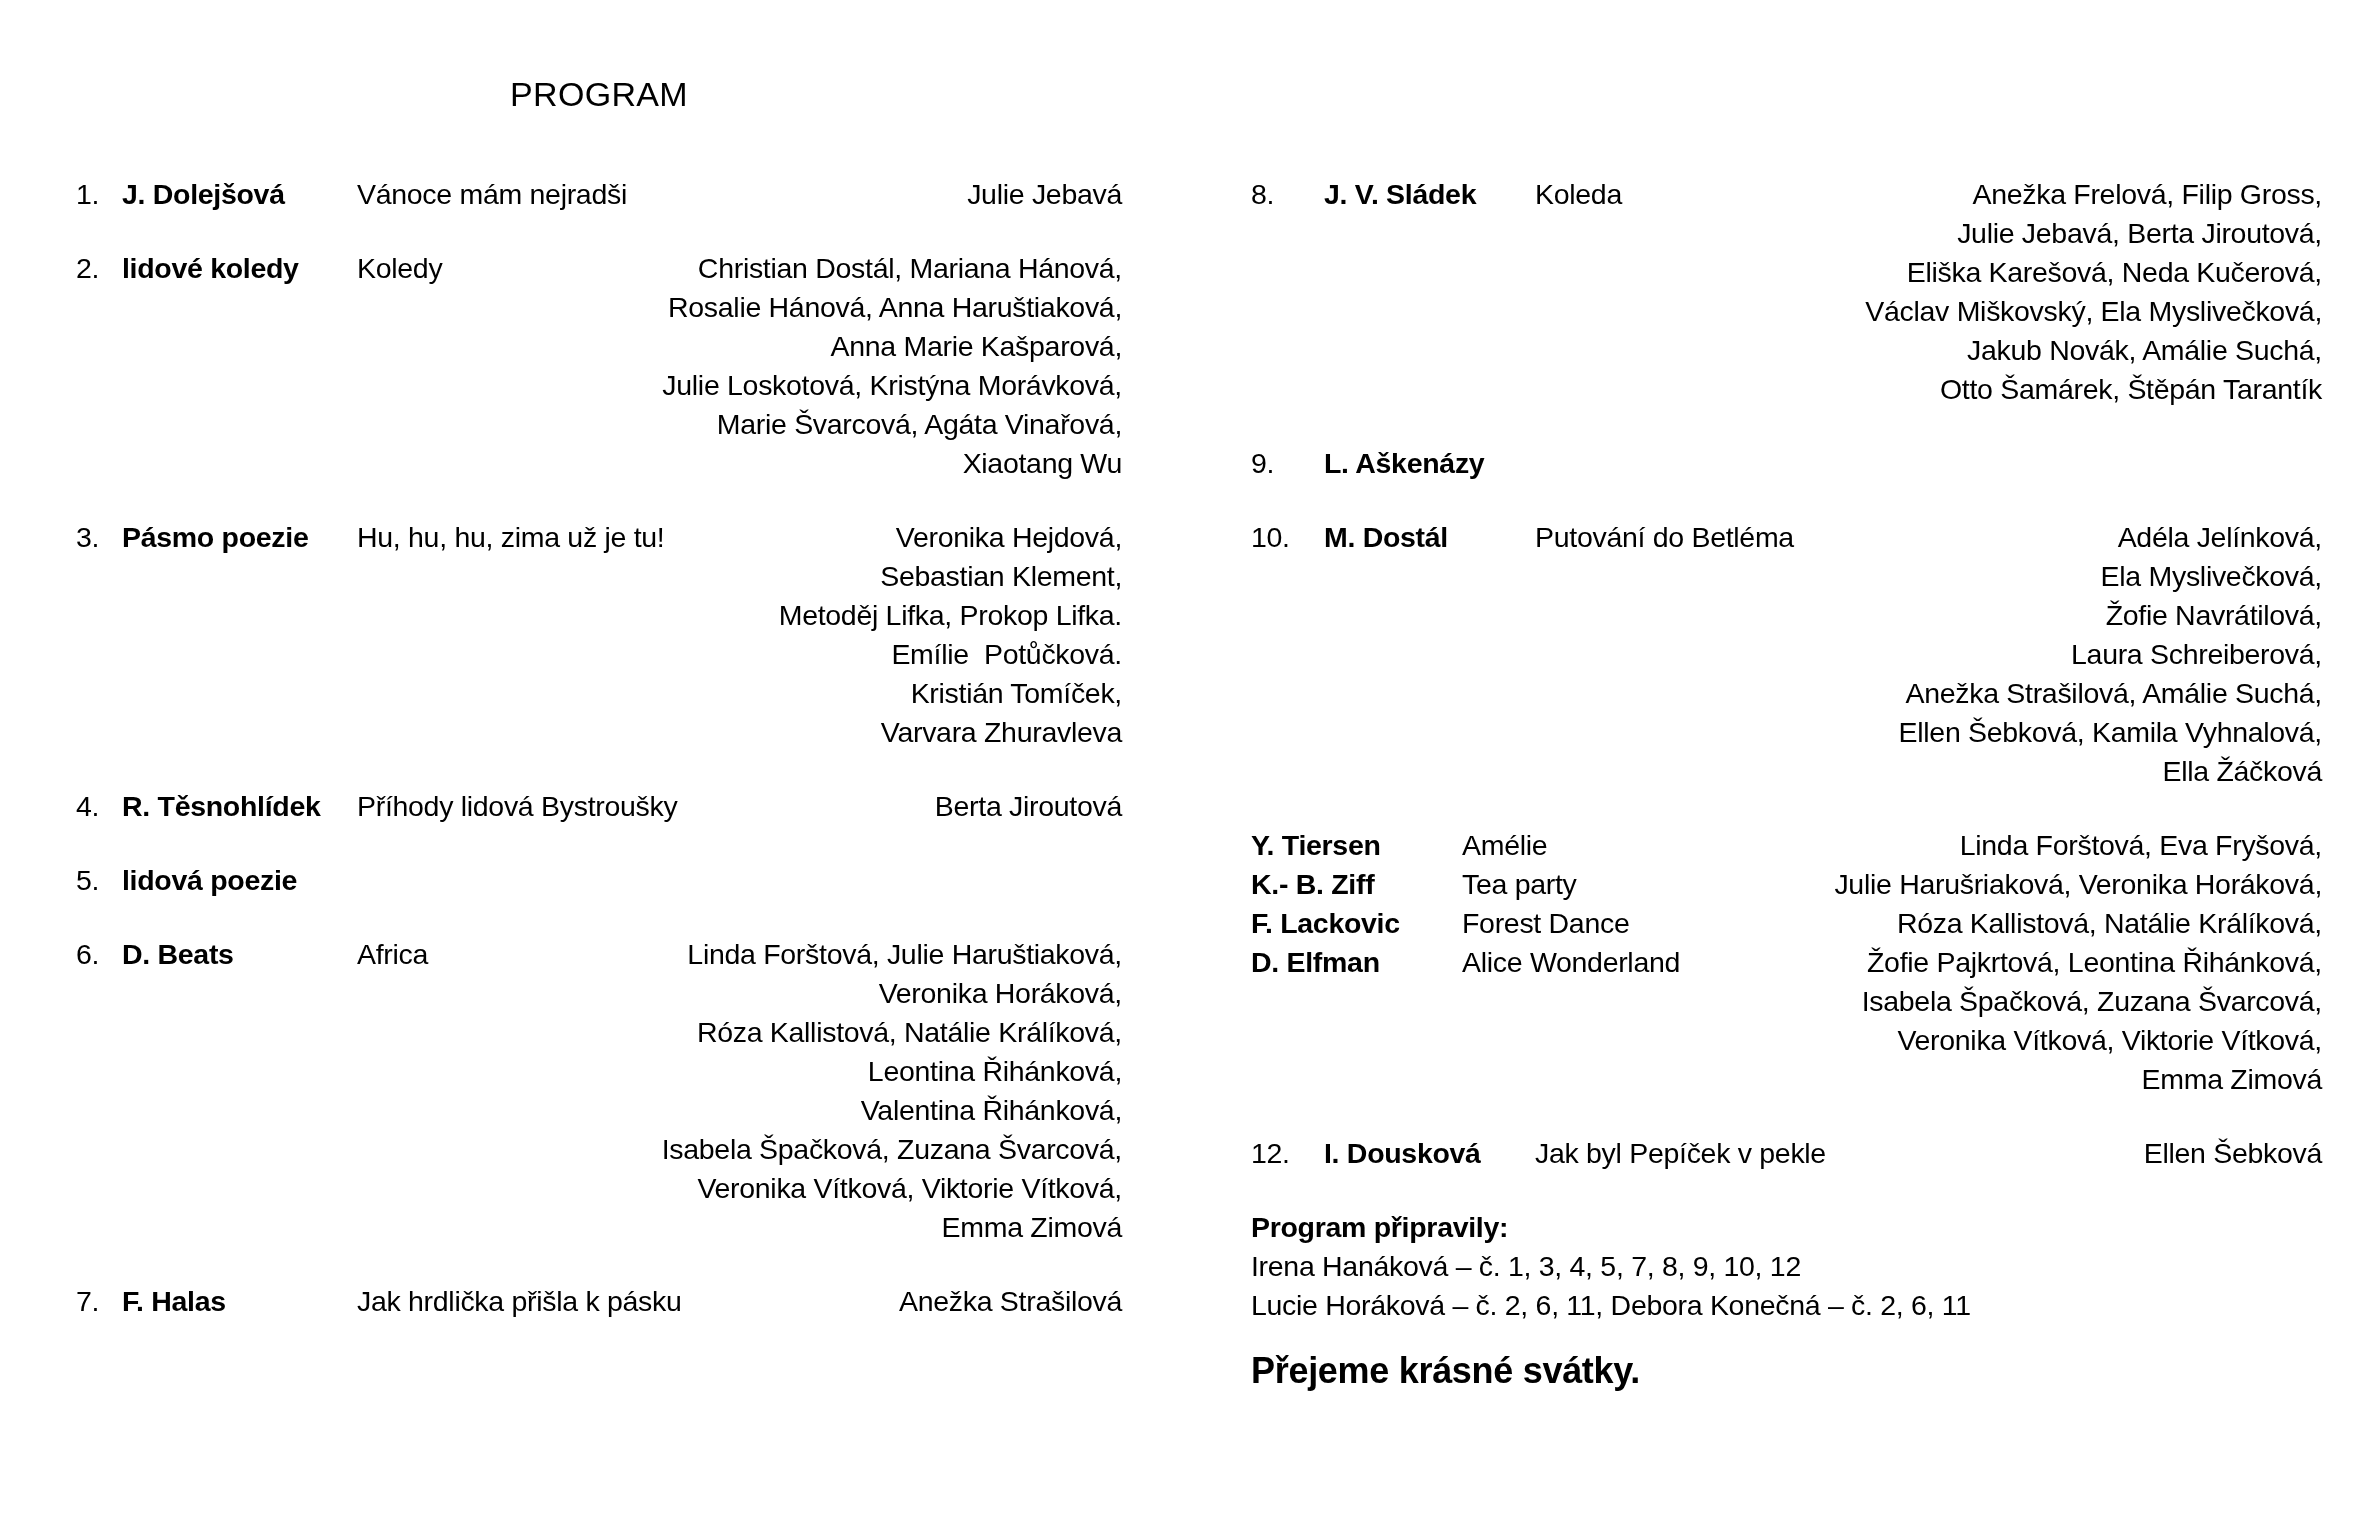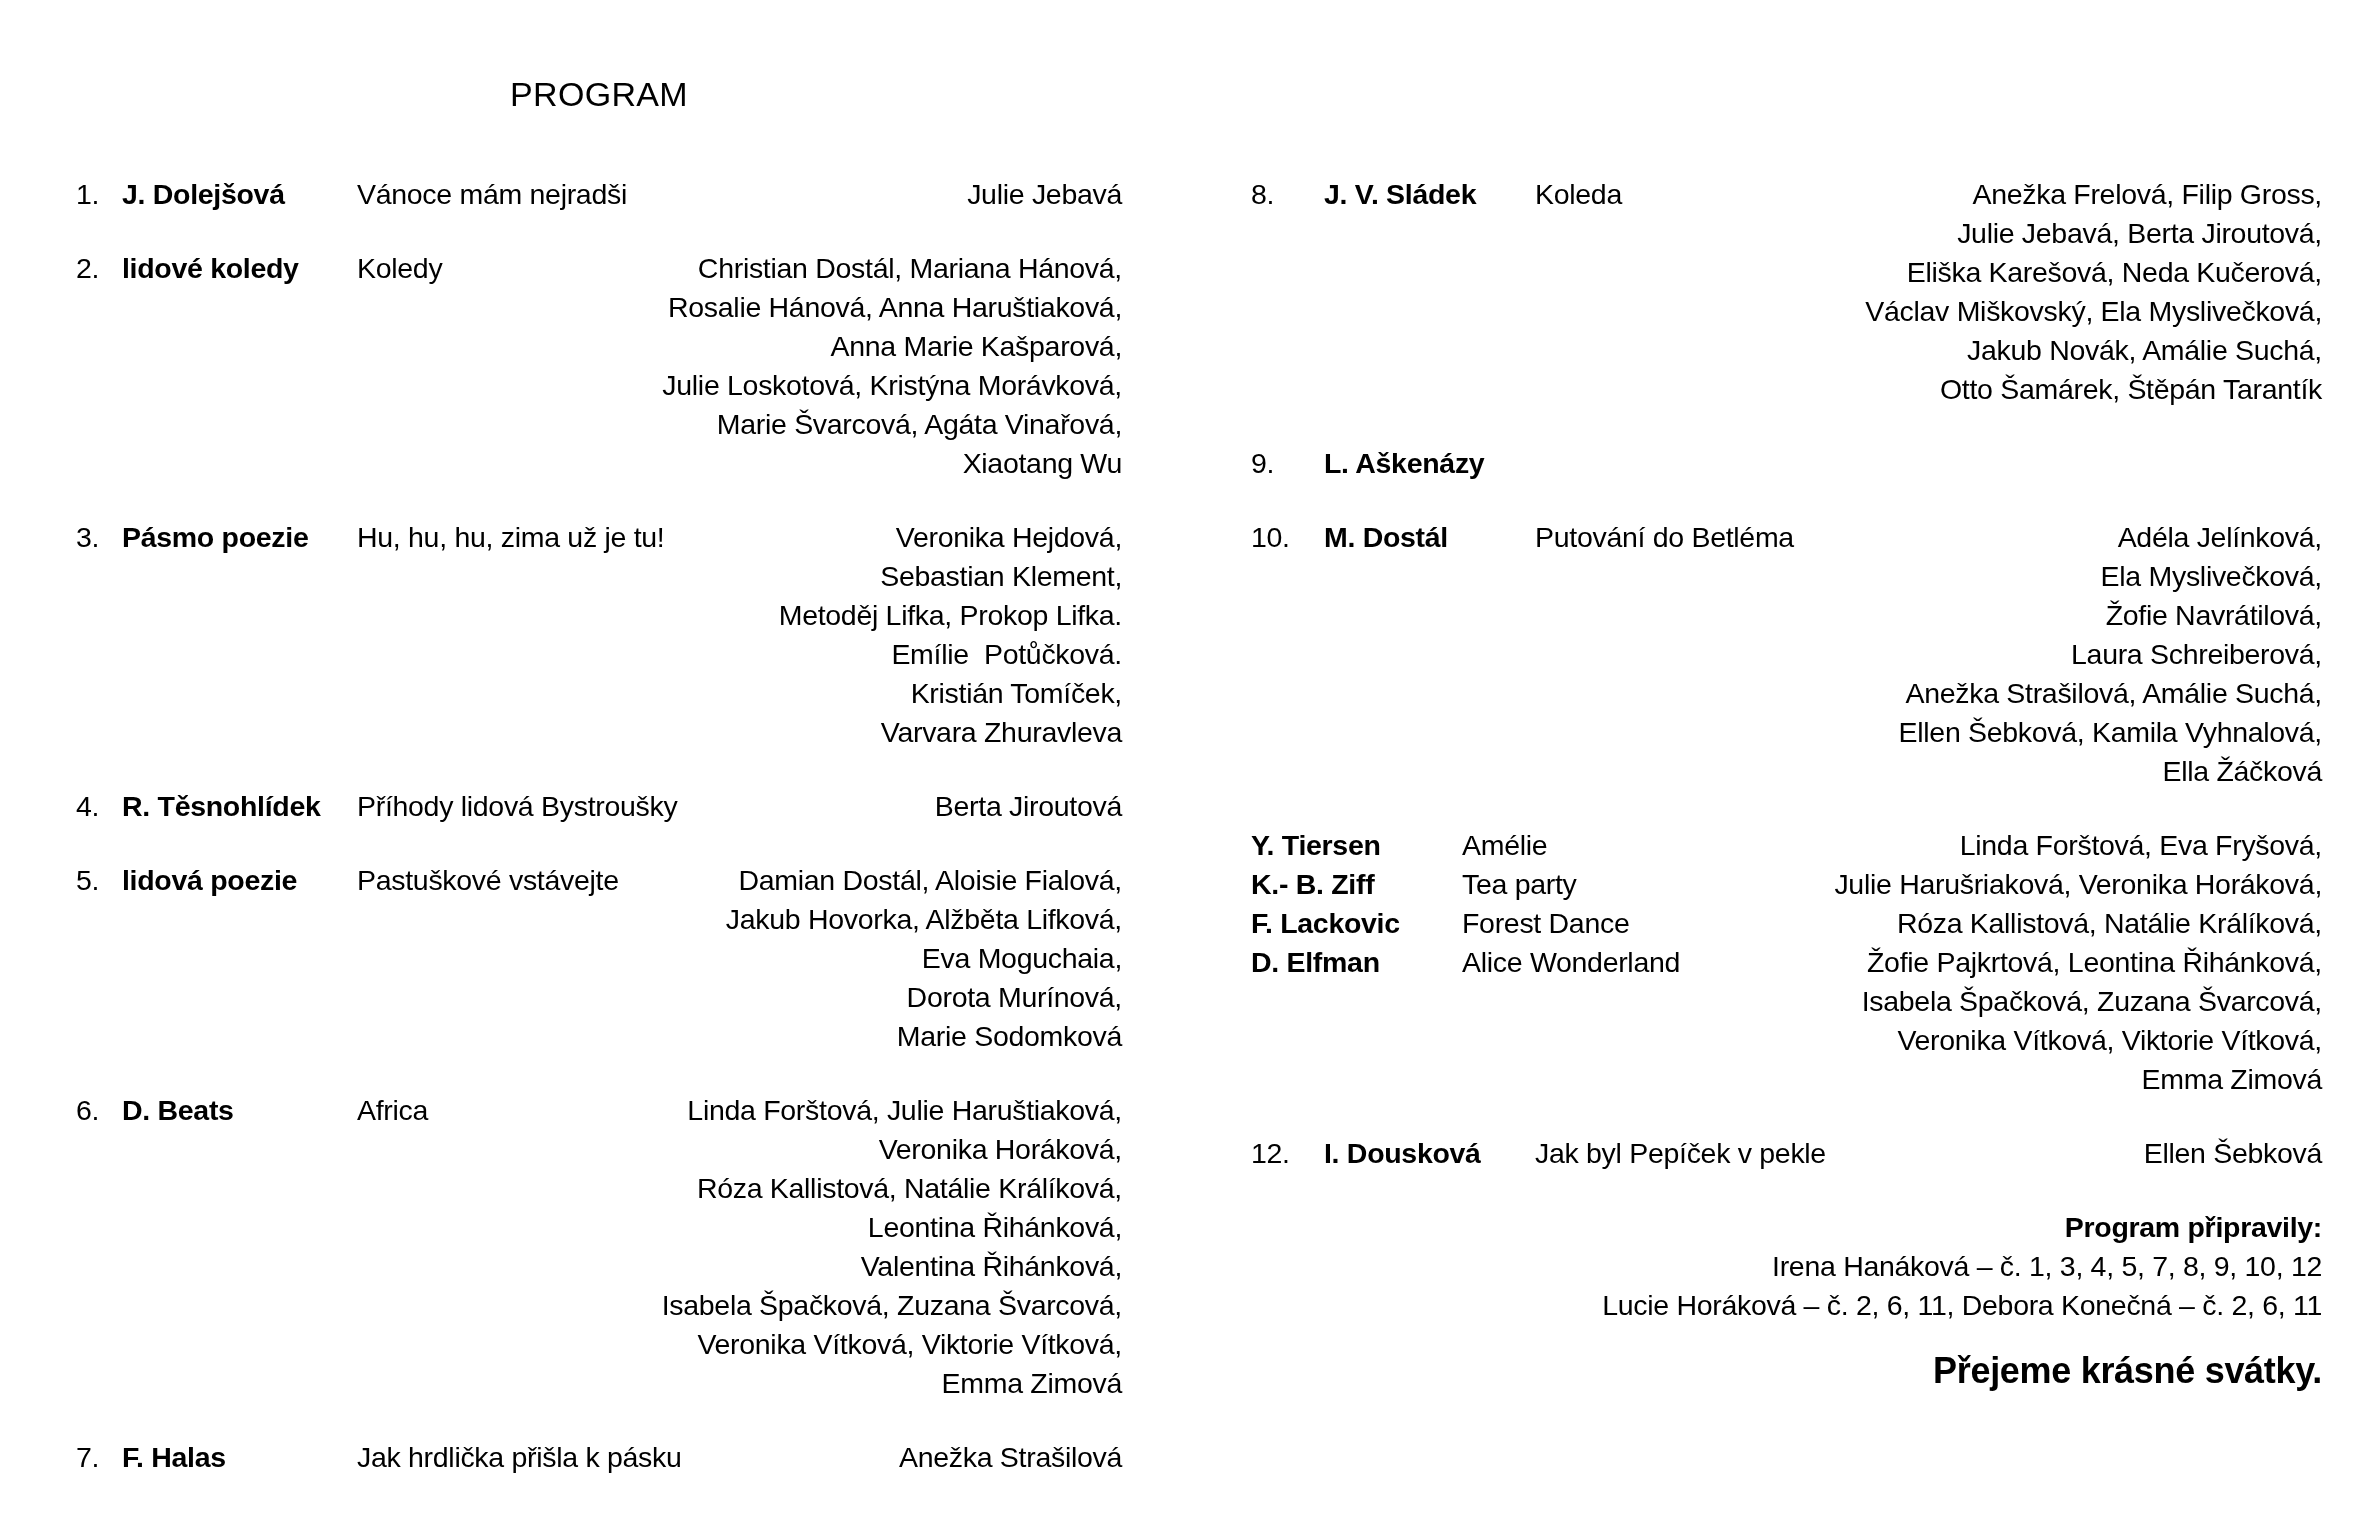--- a/index.html
+++ b/index.html
@@ -53,21 +53,21 @@
     font-weight: normal;
     white-space: pre-wrap;
   }
 
   .section-heading {
     font-weight: bold;
     text-align: center;
     margin-bottom: 14.2px;
   }
 
-  .footer { margin-top: 24.4px; text-align: right; }
+  .footer { margin-top: 24.4px; text-align: left; }
   .footer-bold { font-weight: bold; }
   .footer-line { white-space: pre-wrap; }
   .footer-closing {
     font-weight: bold;
     font-size: 36px;
     line-height: 45px;
     margin-top: 23px;
   }
 </style>
 </head>
@@ -119,28 +119,20 @@
     <div class="author">R. Těsnohlídek</div>
     <div class="body">
       <div class="title">Příhody lidová Bystroušky</div>
       <div class="performers">Berta Jiroutová</div>
     </div>
   </div>
 
   <div class="item">
     <div class="num">5.</div>
     <div class="author">lidová poezie</div>
-    <div class="body">
-      <div class="title">Pastuškové vstávejte</div>
-      <div class="performers">Damian Dostál, Aloisie Fialová,
-Jakub Hovorka, Alžběta Lifková,
-Eva Moguchaia,
-Dorota Murínová,
-Marie Sodomková</div>
-    </div>
   </div>
 
   <div class="item">
     <div class="num">6.</div>
     <div class="author">D. Beats</div>
     <div class="body">
       <div class="title">Africa</div>
       <div class="performers">Linda Forštová, Julie Haruštiaková,
 Veronika Horáková,
 Róza Kallistová, Natálie Králíková,

